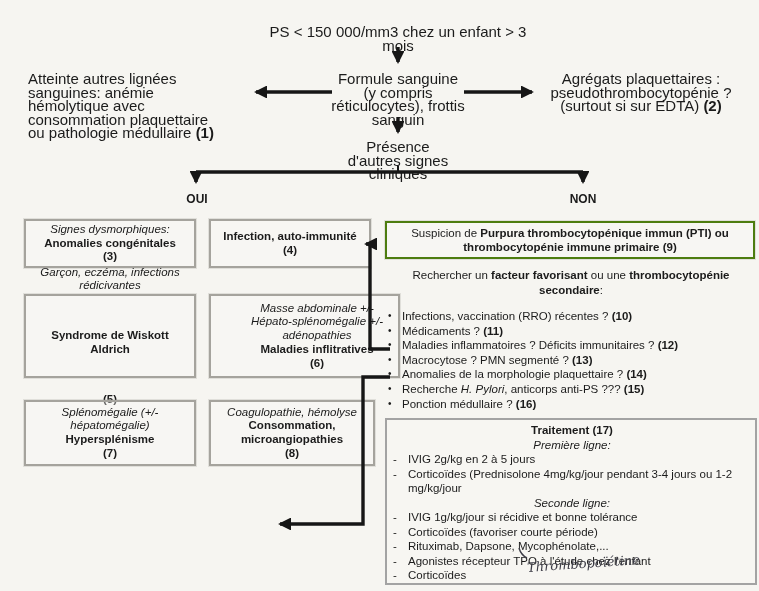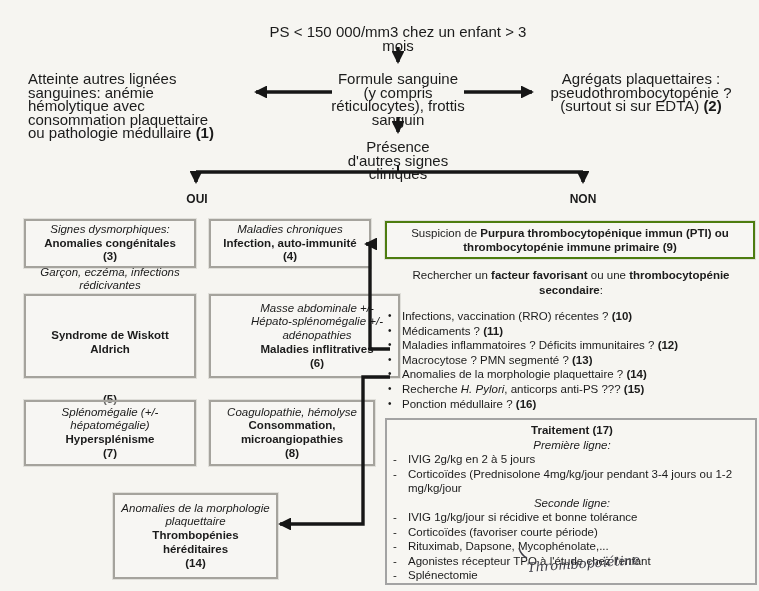--- a/index.html
+++ b/index.html
@@ -91,21 +91,20 @@
 
   <div class="branch-label" style="left:178px; top:192px; width:38px;">OUI</div>
   <div class="branch-label" style="left:563px; top:192px; width:40px;">NON</div>
 
   <div class="node" style="left:16px; top:219px; width:158px; height:39px;">
     <div class="it">Signes dysmorphiques:</div>
     <div class="bd">Anomalies congénitales</div>
     <div class="bd">(3)</div>
   </div>
   <div class="node" style="left:201px; top:219px; width:148px; height:39px;">
-    <div class="it">Maladies chroniques</div>
     <div class="bd">Infection, auto-immunité</div>
     <div class="bd">(4)</div>
   </div>
   <div class="node" style="left:16px; top:294px; width:158px; height:74px;gap:36px;">
     <div class="it">Garçon, eczéma, infections rédicivantes</div>
     <div class="bd">Syndrome de Wiskott Aldrich</div>
     <div class="bd">(5)</div>
   </div>
   <div class="node" style="left:201px; top:294px; width:152px; height:74px;padding-left:30px;">
     <div class="it">Masse abdominale +/- Hépato-splénomégalie +/- adénopathies</div>
@@ -115,25 +114,20 @@
   <div class="node" style="left:16px; top:400px; width:158px; height:56px;">
     <div class="it">Splénomégalie (+/- hépatomégalie)</div>
     <div class="bd">Hypersplénisme</div>
     <div class="bd">(7)</div>
   </div>
   <div class="node" style="left:201px; top:400px; width:152px; height:56px;">
     <div class="it">Coagulopathie, hémolyse</div>
     <div class="bd">Consommation, microangiopathies</div>
     <div class="bd">(8)</div>
   </div>
-  <div class="node" style="left:105px; top:493px; width:151px; height:76px;">
-    <div class="it">Anomalies de la morphologie plaquettaire</div>
-    <div class="bd">Thrombopénies héréditaires</div>
-    <div class="bd">(14)</div>
-  </div>
 
   <div class="pti-box">
     <span>Suspicion de </span><span class="b">Purpura thrombocytopénique immun (PTI) ou thrombocytopénie immune primaire (9)</span>
   </div>
 
   <div class="search-head">
     <span>Rechercher un </span><span class="b">facteur favorisant</span><span> ou une </span><span class="b">thrombocytopénie secondaire</span><span>:</span>
   </div>
 
   <div class="bullets">
@@ -190,18 +184,18 @@
     <div class="t-item">
       <span class="t-dash">-</span>
       <span class="t-text">Rituximab, Dapsone, Mycophénolate,...</span>
     </div>
     <div class="t-item">
       <span class="t-dash">-</span>
       <span class="t-text">Agonistes récepteur TPO  à l'étude chez l'enfant</span>
     </div>
     <div class="t-item">
       <span class="t-dash">-</span>
-      <span class="t-text">Splénectomie</span>
+      <span class="t-text">Corticoïdes</span>
     </div>
     <div class="handwriting">Thrombopoïétine</div>
   </div>
 
 </div>
 
 </body></html>

